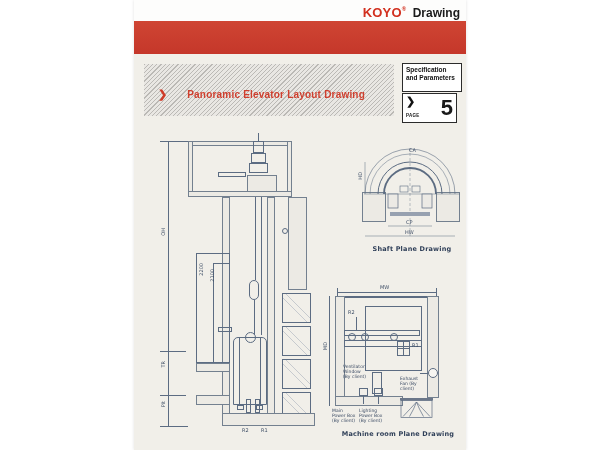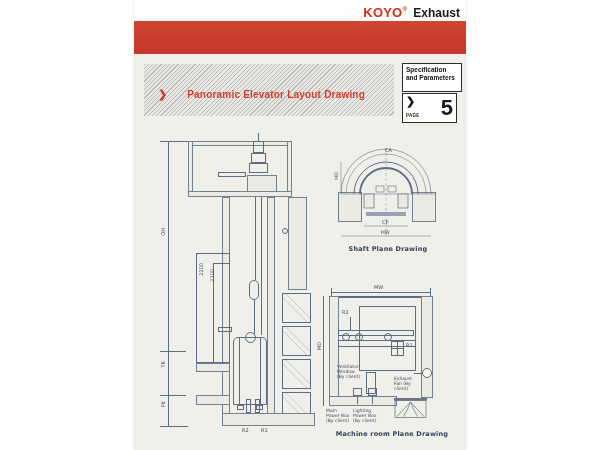--- a/index.html
+++ b/index.html
@@ -44,21 +44,21 @@
   svg{position:absolute;overflow:visible;}
 </style>
 </head>
 <body>
 
 <div class="page">
 
   <div class="strip-top">
     <div class="logo">
       <span class="brand">KOYO</span><span class="reg">®</span>
-      <span class="prod">Exhaust</span>
+      <span class="prod">Drawing</span>
     </div>
   </div>
 
   <div class="banner"></div>
 
   <div class="title-band">
     <div class="title-row">
       <span class="title-arrow">❯</span><span class="title-text">Panoramic Elevator Layout Drawing</span>
     </div>
   </div>
@@ -126,21 +126,21 @@
     <div class="glass" style="left:124px;top:226px;width:29px;height:30px;"></div>
     <div class="glass" style="left:124px;top:259px;width:29px;height:30px;"></div>
 
     <div class="orect" style="left:88px;top:266px;width:5px;height:14px;"></div>
     <div class="orect" style="left:97px;top:266px;width:5px;height:14px;"></div>
     <div class="wall" style="left:64px;top:280px;width:93px;height:13px;"></div>
     <div class="tlab" style="left:84px;top:295px;">R2</div>
     <div class="tlab" style="left:103px;top:295px;">R1</div>
   </div>
 
-  <div class="dwg" style="left:202px;top:144px;width:104px;height:112px;">
+  <div class="dwg" style="left:226px;top:144px;width:104px;height:112px;">
     <div class="wall" style="left:2px;top:48px;width:24px;height:30px;"></div>
     <div class="wall" style="left:76px;top:48px;width:24px;height:30px;"></div>
     <svg width="104" height="112" viewBox="0 0 104 112">
       <g stroke="#5c6c82" fill="none">
         <path d="M5 50 A45 45 0 0 1 95 50" stroke-width="0.6"></path>
         <path d="M10 50 A40 40 0 0 1 90 50" stroke-width="0.5"></path>
         <path d="M18 50 A32 32 0 0 1 82 50" stroke-width="1"></path>
         <path d="M24 50 A26 26 0 0 1 76 50" stroke-width="1.8"></path>
         <path d="M50 4 V94" stroke-width="0.4" stroke-dasharray="3 2"></path>
         <path d="M4 50 H100" stroke-width="0.5"></path>
@@ -156,21 +156,21 @@
       </g>
       <rect x="30" y="68" width="40" height="4" fill="#97a1b0"></rect>
     </svg>
     <div class="tlab" style="left:49px;top:4px;">CA</div>
     <div class="tlab" style="left:46px;top:76px;">CP</div>
     <div class="tlab" style="left:45px;top:86px;">HW</div>
     <div class="vlab" style="left:-3px;top:28px;">HD</div>
     <div class="cap" style="left:0px;top:101px;width:104px;">Shaft Plane Drawing</div>
   </div>
 
-  <div class="dwg" style="left:192px;top:284px;width:132px;height:156px;">
+  <div class="dwg" style="left:198px;top:284px;width:132px;height:156px;">
     <div class="hline" style="left:5px;top:8px;width:100px;height:1px;"></div>
     <div class="vline" style="left:5px;top:4px;width:1px;height:8px;"></div>
     <div class="vline" style="left:104px;top:4px;width:1px;height:8px;"></div>
     <div class="tlab" style="left:48px;top:1px;">MW</div>
     <div class="vline" style="left:-3px;top:12px;width:1px;height:110px;"></div>
     <div class="vlab" style="left:-10px;top:58px;">MD</div>
 
     <div class="hline" style="left:3px;top:12px;width:102px;height:1.5px;"></div>
     <div class="wall" style="left:3px;top:12px;width:10px;height:110px;"></div>
     <div class="wall" style="left:95px;top:12px;width:12px;height:102px;"></div>

